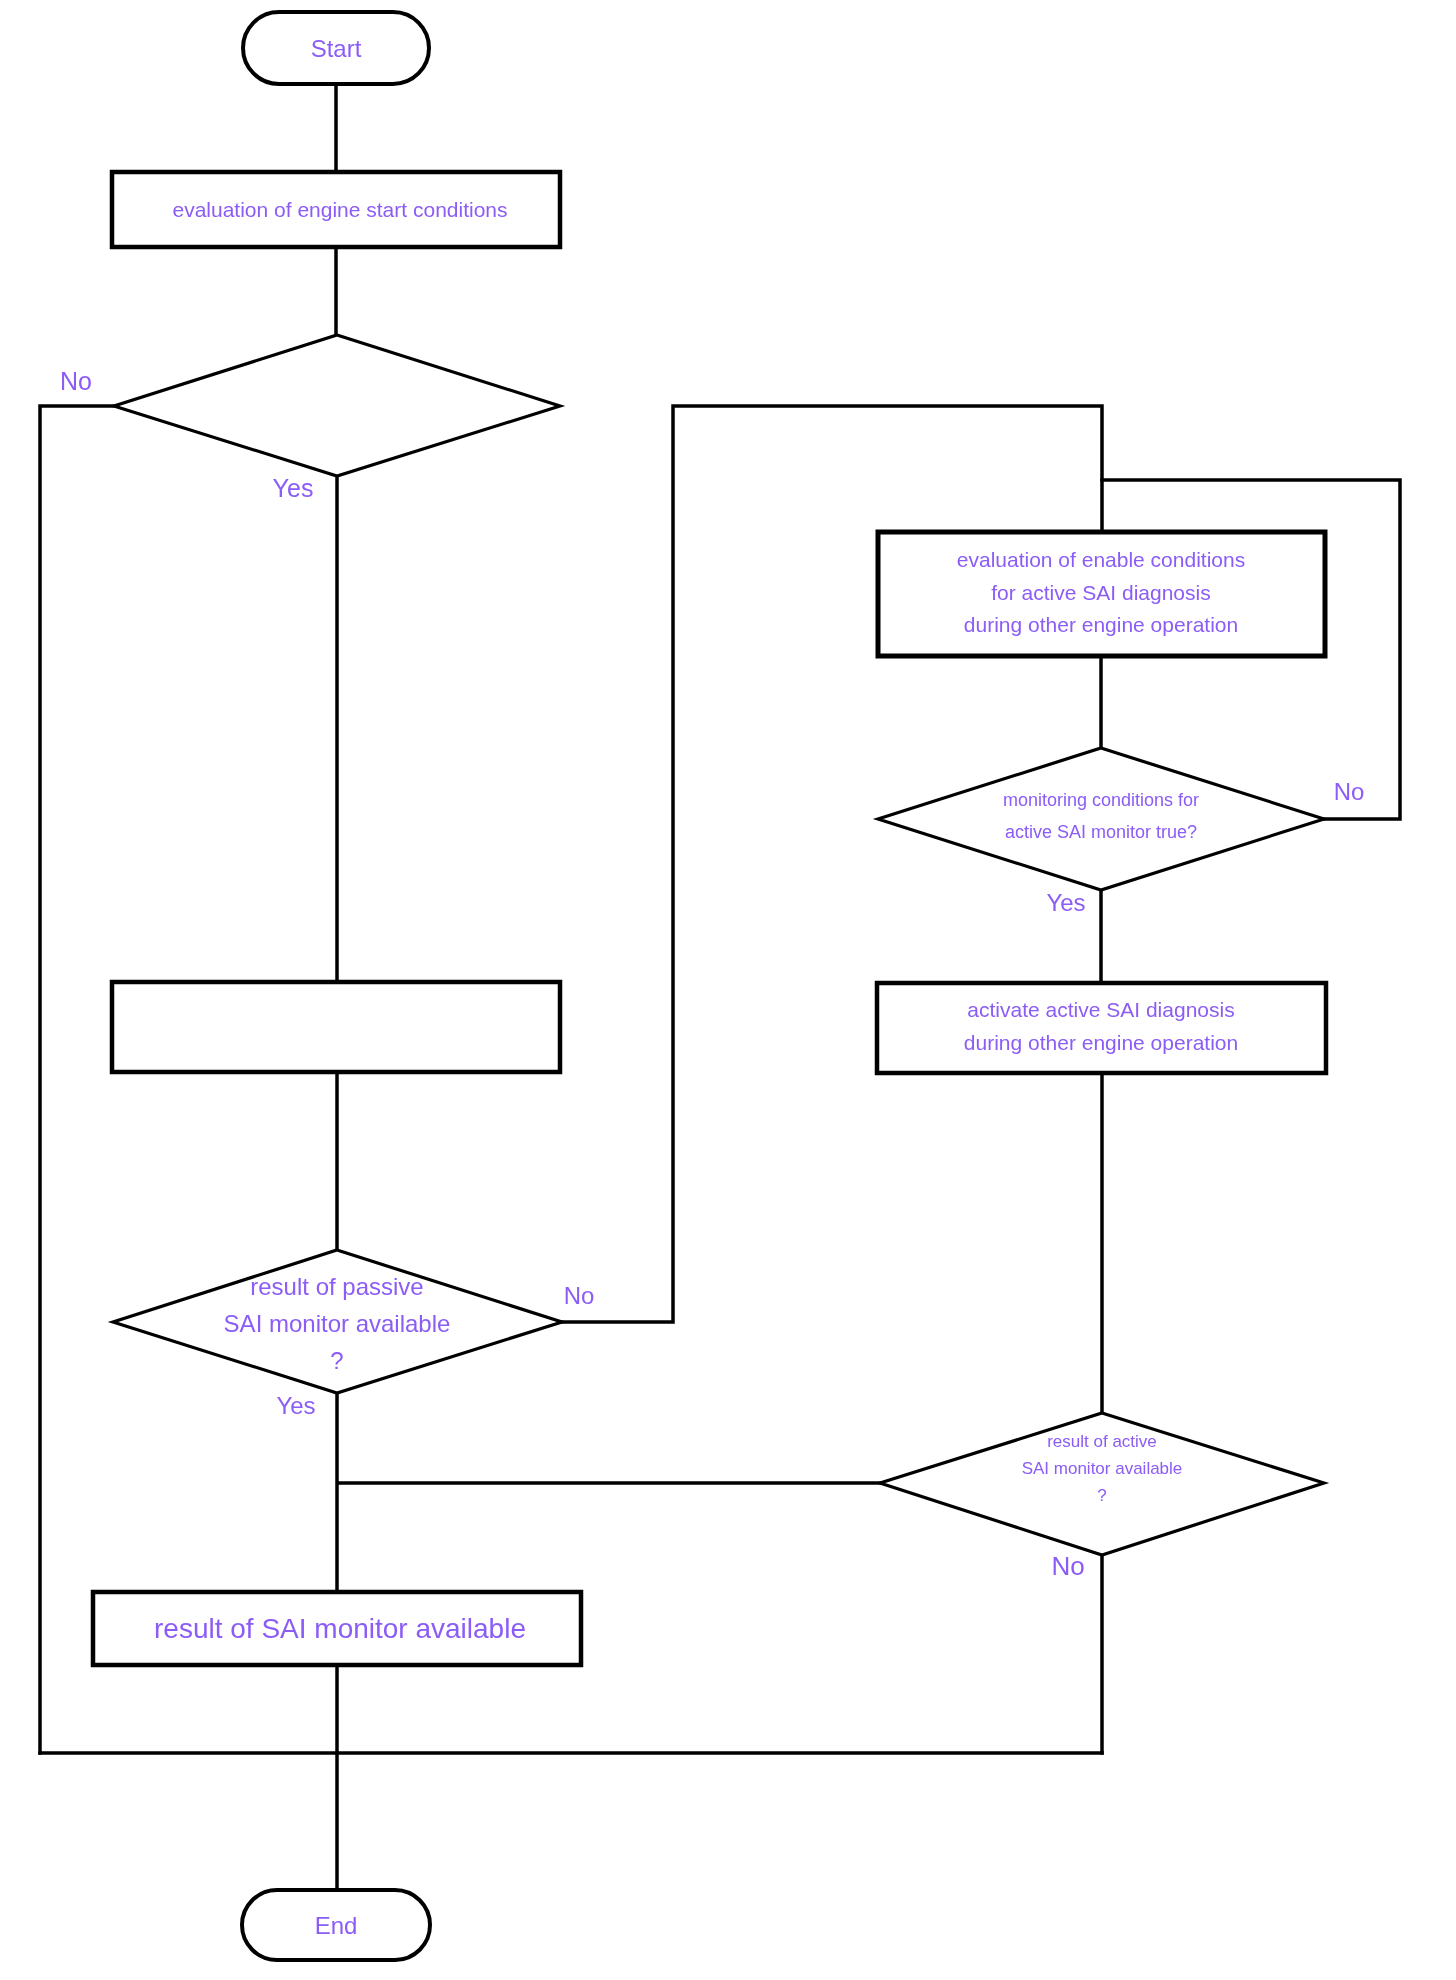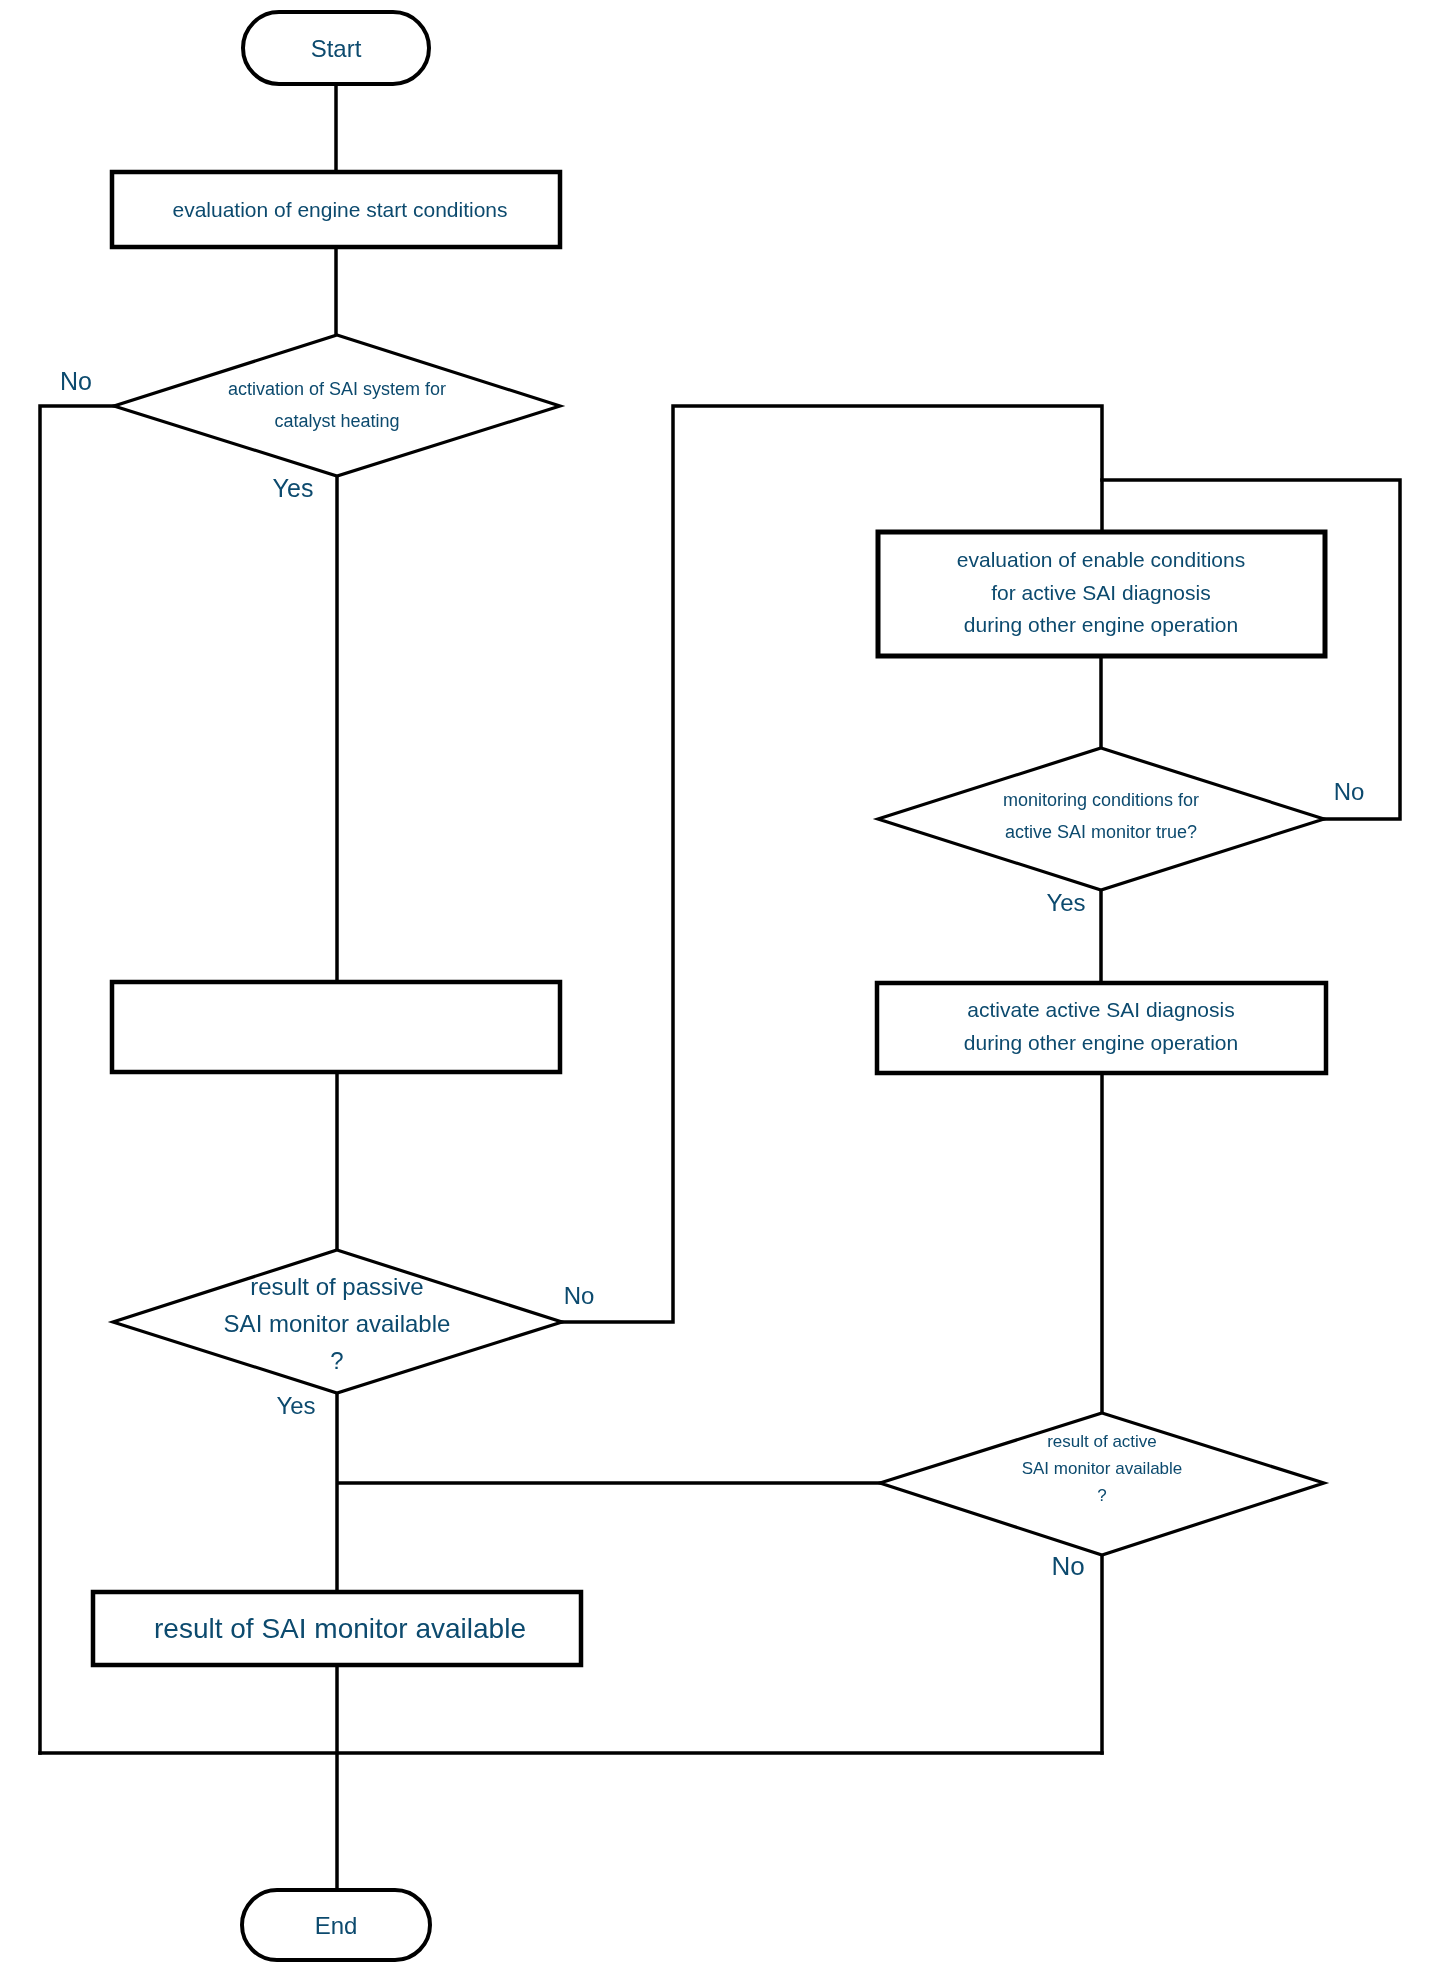--- a/index.html
+++ b/index.html
@@ -10,21 +10,21 @@
     font-family:"Liberation Sans", sans-serif;
     color:#000;
     overflow:hidden;
   }
   #wires{position:absolute;left:0;top:0;}
   .lbl{
     position:absolute;
     transform:translate(-50%,-50%);
     text-align:center;
     white-space:pre-line;
-    color:#0c4a6e;
+    color:#8b5cf6;
     line-height:1.55;
   }
   .node-lbl{font-size:21px;}
   .dia-lbl{font-size:18px;line-height:1.8;}
   .dia-lbl-sm{font-size:17px;line-height:1.6;}
   .dia-lbl-md{font-size:24px;line-height:1.55;}
   .term-lbl{font-size:24px;}
   .edge-lbl{font-size:25px;font-weight:500;}
 </style>
 </head>
@@ -70,22 +70,20 @@
 
     <rect x="93" y="1592" width="488" height="73" fill="#ffffff" stroke-width="4.5"></rect>
 
     <rect x="242" y="1890" width="188" height="70" rx="35" ry="35" fill="#ffffff" stroke-width="4"></rect>
   </svg>
 
   <div class="lbl term-lbl" style="left:336px;top:49px;">Start</div>
 
   <div class="lbl node-lbl" style="left:340px;top:210px;width:440px;">evaluation of engine start conditions</div>
 
-  <div class="lbl dia-lbl" style="left:337px;top:405px;width:340px;">activation of SAI system for
-catalyst heating</div>
 
   <div class="lbl node-lbl" style="left:1101px;top:593px;width:430px;">evaluation of enable conditions
 for active SAI diagnosis
 during other engine operation</div>
 
   <div class="lbl dia-lbl" style="left:1101px;top:816px;width:340px;">monitoring conditions for
 active SAI monitor true?</div>
 
 
   <div class="lbl node-lbl" style="left:1101px;top:1027px;width:430px;">activate active SAI diagnosis

